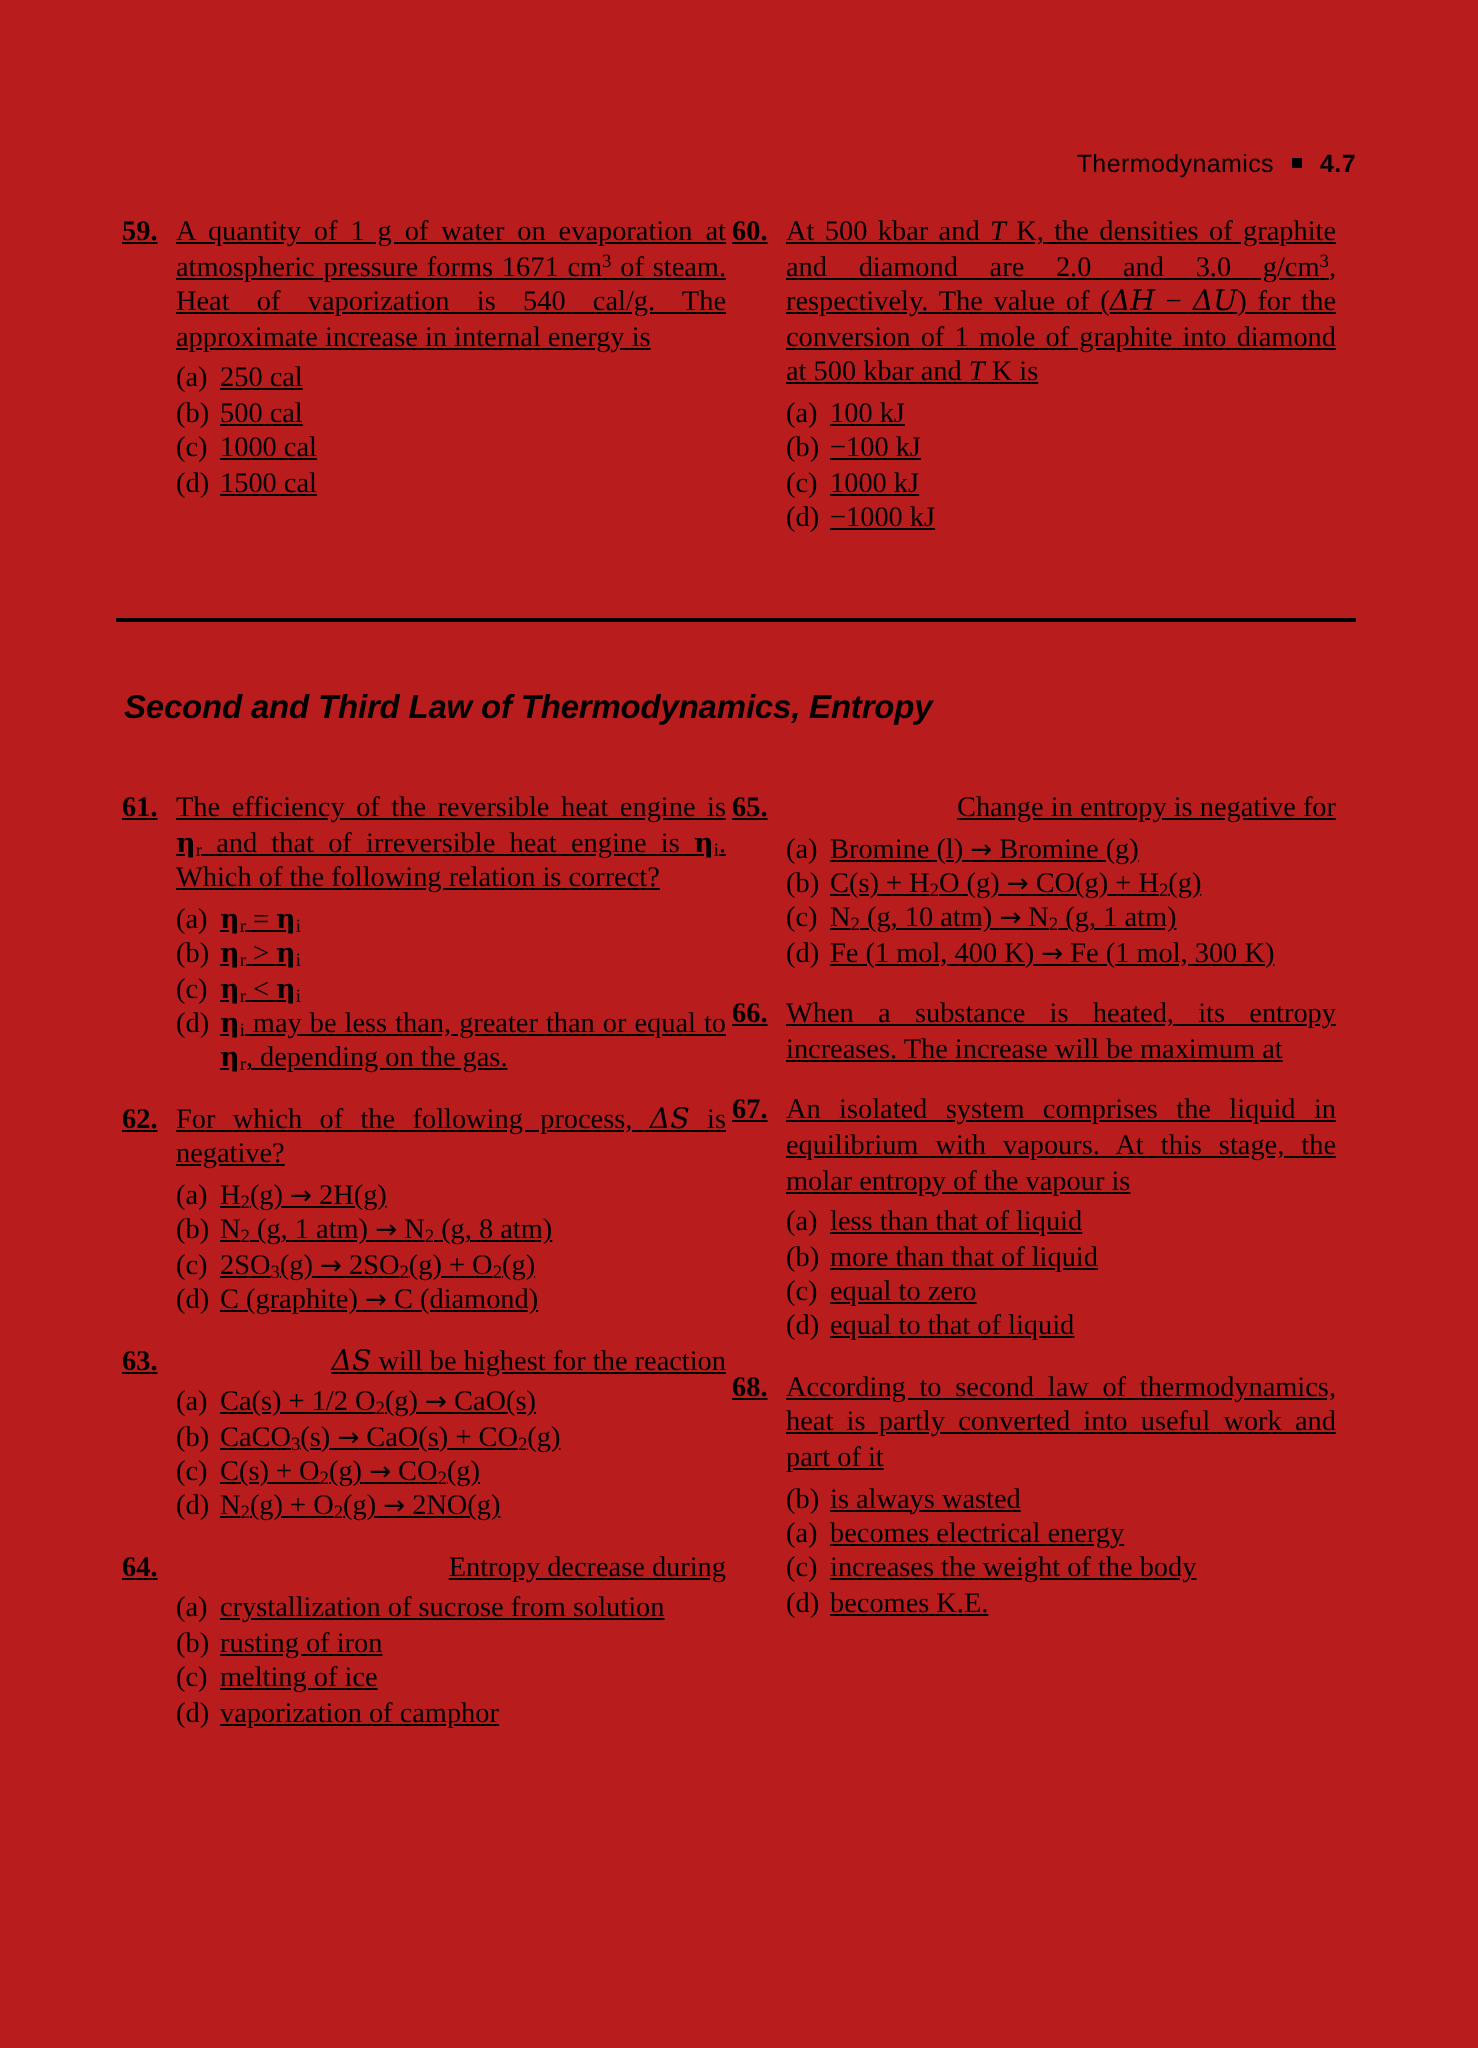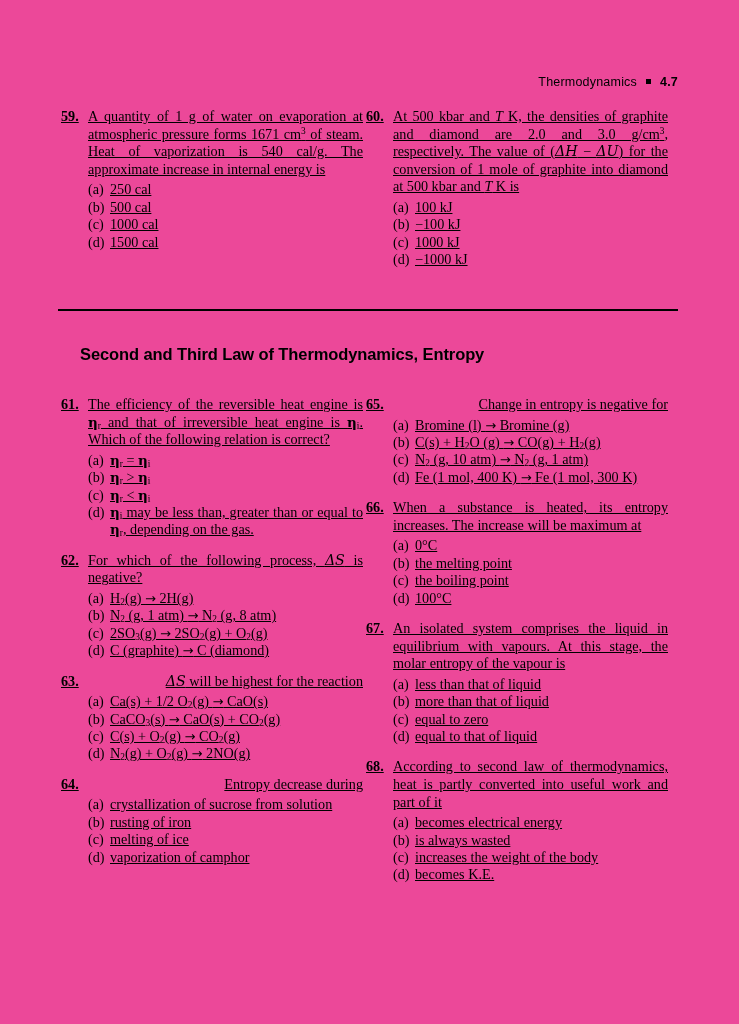--- a/index.html
+++ b/index.html
@@ -13,21 +13,21 @@
     position: relative;
     font-family: "Liberation Serif", "DejaVu Serif", serif;
     color: #000000;
     overflow: hidden;
   }
   .page {
     position: absolute;
     left: 0; top: 0;
     width: 739px;
     height: 1024px;
-    background: #ec4899;
+    background: #b91c1c;
   }
   
   .runhead {
     position: absolute;
     right: 61px;
     top: 75px;
     font-family: "Liberation Sans", "DejaVu Sans", sans-serif;
     font-size: 12.5px;
     letter-spacing: 0.2px;
     white-space: nowrap;
@@ -171,21 +171,21 @@
         </div>
       </div>
 
     </div>
   </div>
 
   <div style="position:absolute; left:58px; top:309px;">
     <div class="rule"></div>
   </div>
 
-  <div style="position:absolute; left:80px; top:345px;">
+  <div style="position:absolute; left:62px; top:345px;font-style:italic;">
     <div class="sec-head">Second and Third Law of Thermodynamics, Entropy</div>
   </div>
 
   <div style="position:absolute; left:58px; top:396px; width:622px;">
     <div class="cols">
 
       <div class="col left">
 
         <div class="q">
           <div class="q-num">61.</div>
@@ -261,26 +261,20 @@
             </ul>
           </div>
         </div>
 
         <div class="gap-m"></div>
 
         <div class="q">
           <div class="q-num">66.</div>
           <div class="q-body">
             <p class="q-stem">When a substance is heated, its entropy increases. The increase will be maximum at</p>
-            <ul class="opts">
-              <li class="opt"><span class="lbl">(a)</span><span>0°C</span></li>
-              <li class="opt"><span class="lbl">(b)</span><span>the melting point</span></li>
-              <li class="opt"><span class="lbl">(c)</span><span>the boiling point</span></li>
-              <li class="opt"><span class="lbl">(d)</span><span>100°C</span></li>
-            </ul>
           </div>
         </div>
 
         <div class="gap-m"></div>
 
         <div class="q">
           <div class="q-num">67.</div>
           <div class="q-body">
             <p class="q-stem">An isolated system comprises the liquid in equilibrium with vapours. At this stage, the molar entropy of the vapour is</p>
             <ul class="opts">
@@ -292,22 +286,22 @@
           </div>
         </div>
 
         <div class="gap-m"></div>
 
         <div class="q">
           <div class="q-num">68.</div>
           <div class="q-body">
             <p class="q-stem">According to second law of thermodynamics, heat is partly converted into useful work and part of it</p>
             <ul class="opts">
+              <li class="opt"><span class="lbl">(b)</span><span>is always wasted</span></li>
               <li class="opt"><span class="lbl">(a)</span><span>becomes electrical energy</span></li>
-              <li class="opt"><span class="lbl">(b)</span><span>is always wasted</span></li>
               <li class="opt"><span class="lbl">(c)</span><span>increases the weight of the body</span></li>
               <li class="opt"><span class="lbl">(d)</span><span>becomes K.E.</span></li>
             </ul>
           </div>
         </div>
 
       </div>
 
     </div>
   </div>

